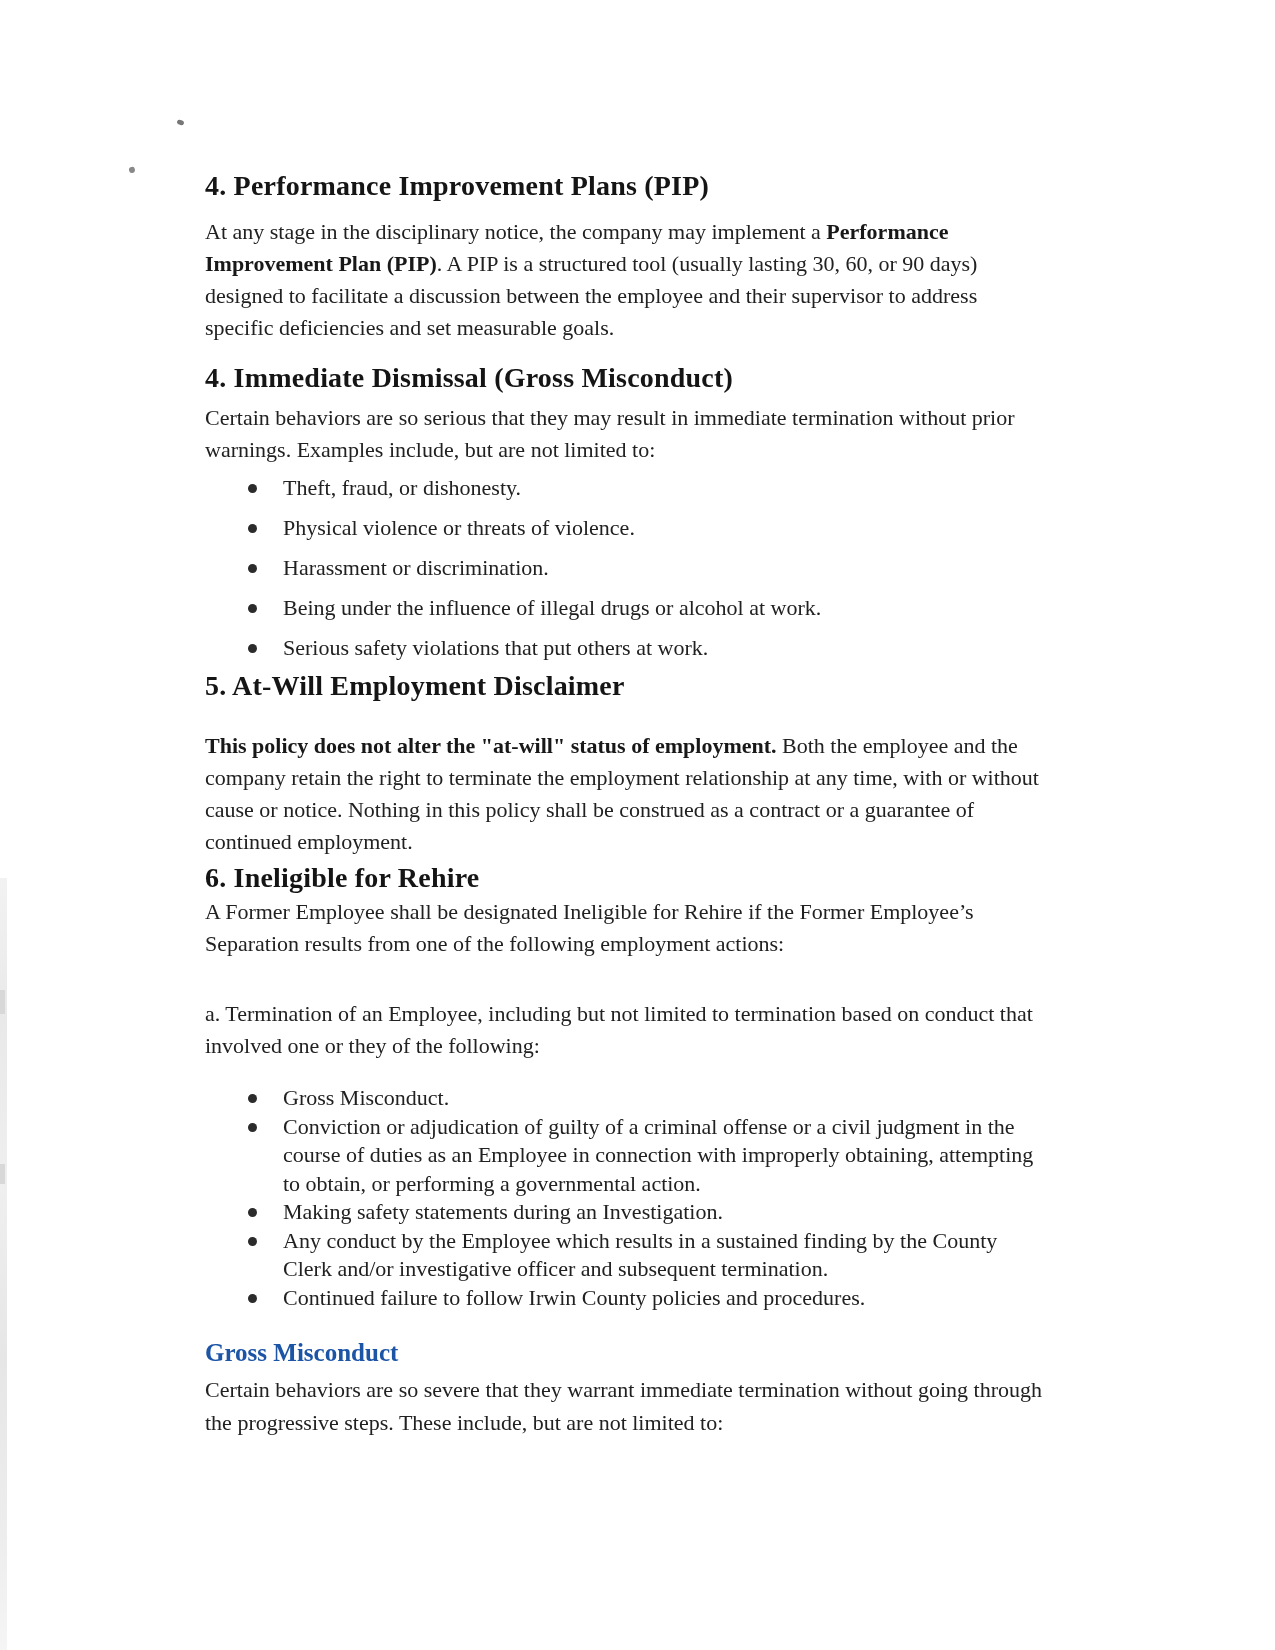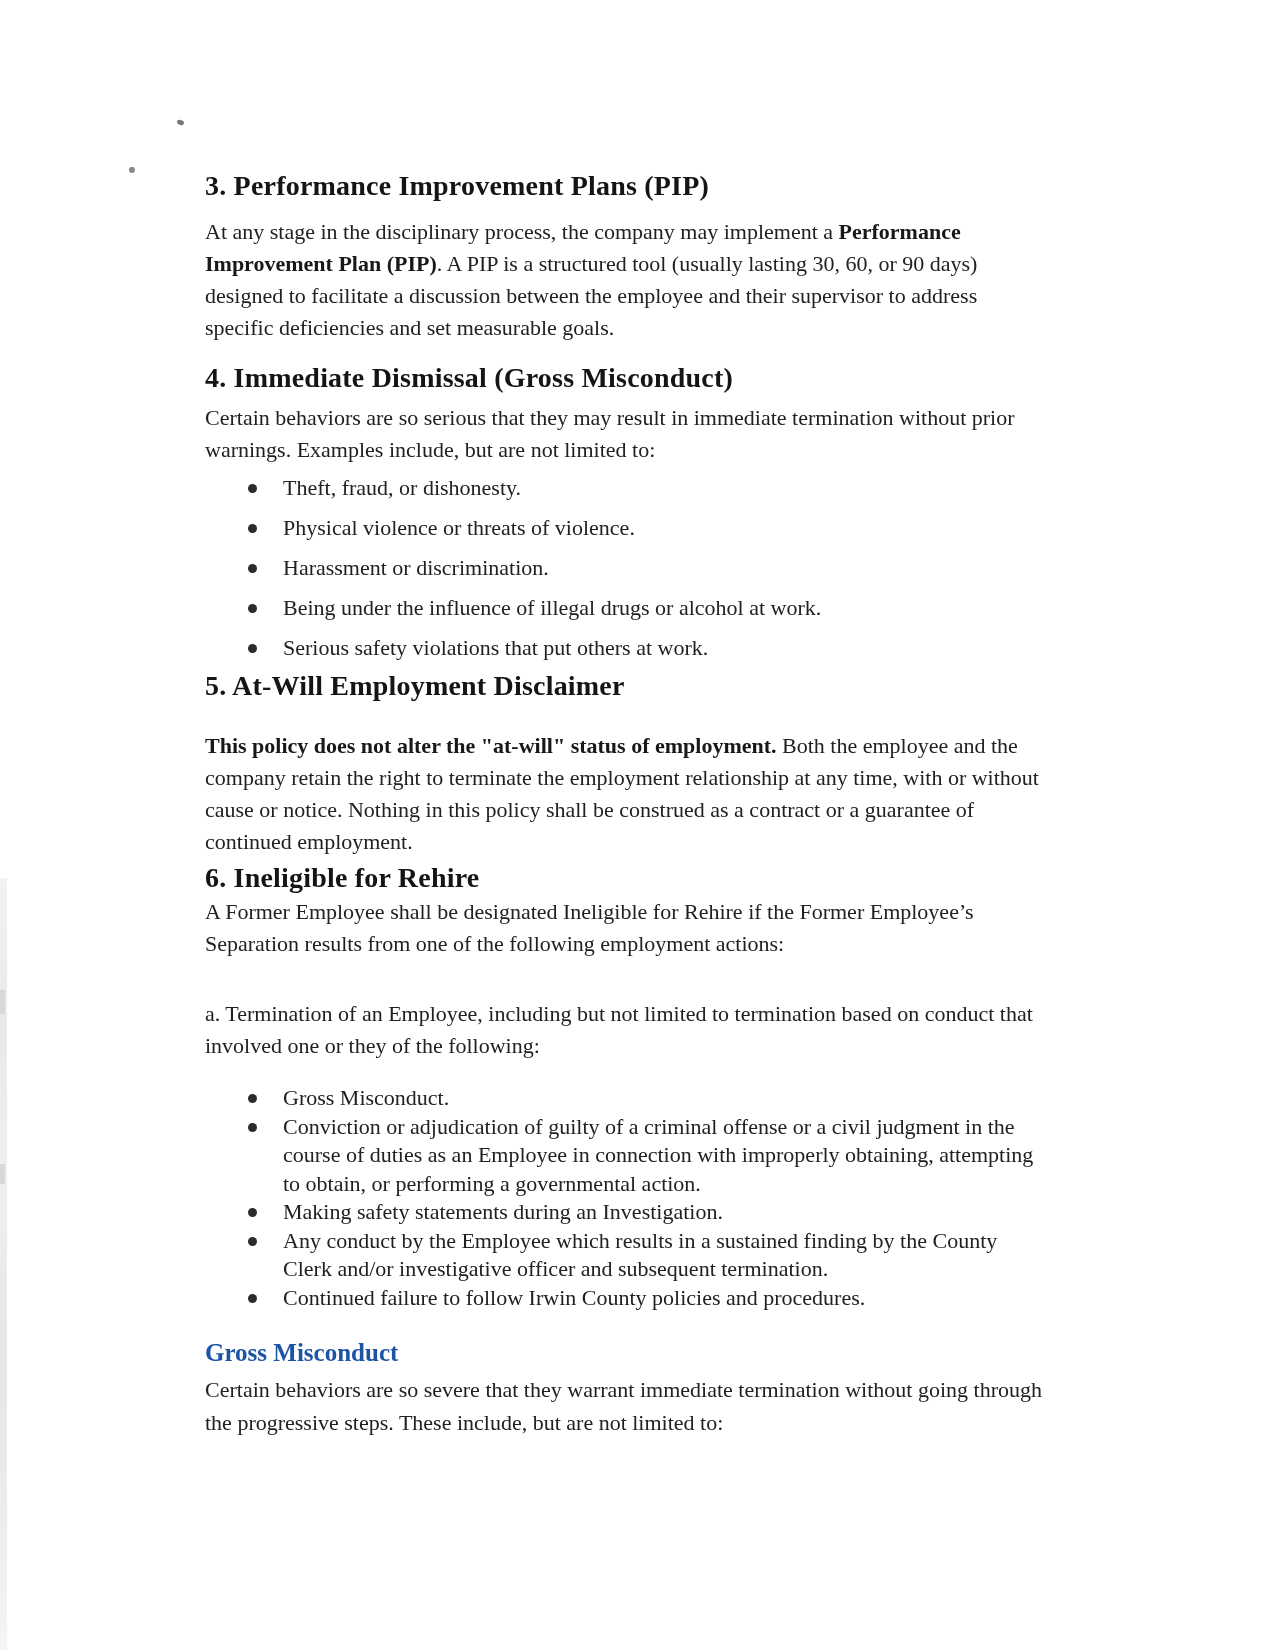--- a/index.html
+++ b/index.html
@@ -78,23 +78,23 @@
 
   <div class="speck speck-1"></div>
   <div class="speck speck-2"></div>
   <div class="edge-artifact">
     <div class="dark edge-dark-1"></div>
     <div class="dark edge-dark-2"></div>
   </div>
 
   <div class="content">
 
-    <h2 class="sec-heading" id="h3">3. Performance Improvement Plans (PIP)</h2>
+    <h2 class="sec-heading" id="h3">4. Performance Improvement Plans (PIP)</h2>
 
-    <p class="after-heading" id="p3"><span>At any stage in the disciplinary process, the company may implement a </span><b>Performance Improvement Plan (PIP)</b><span>. A PIP is a structured tool (usually lasting 30, 60, or 90 days) designed to facilitate a discussion between the employee and their supervisor to address specific deficiencies and set measurable goals.</span></p>
+    <p class="after-heading" id="p3"><span>At any stage in the disciplinary notice, the company may implement a </span><b>Performance Improvement Plan (PIP)</b><span>. A PIP is a structured tool (usually lasting 30, 60, or 90 days) designed to facilitate a discussion between the employee and their supervisor to address specific deficiencies and set measurable goals.</span></p>
 
     <h2 class="sec-heading" id="h4">4. Immediate Dismissal (Gross Misconduct)</h2>
 
     <p id="p4">Certain behaviors are so serious that they may result in immediate termination without prior warnings. Examples include, but are not limited to:</p>
 
     <ul class="list-spaced">
       <li>Theft, fraud, or dishonesty.</li>
       <li>Physical violence or threats of violence.</li>
       <li>Harassment or discrimination.</li>
       <li>Being under the influence of illegal drugs or alcohol at work.</li>

